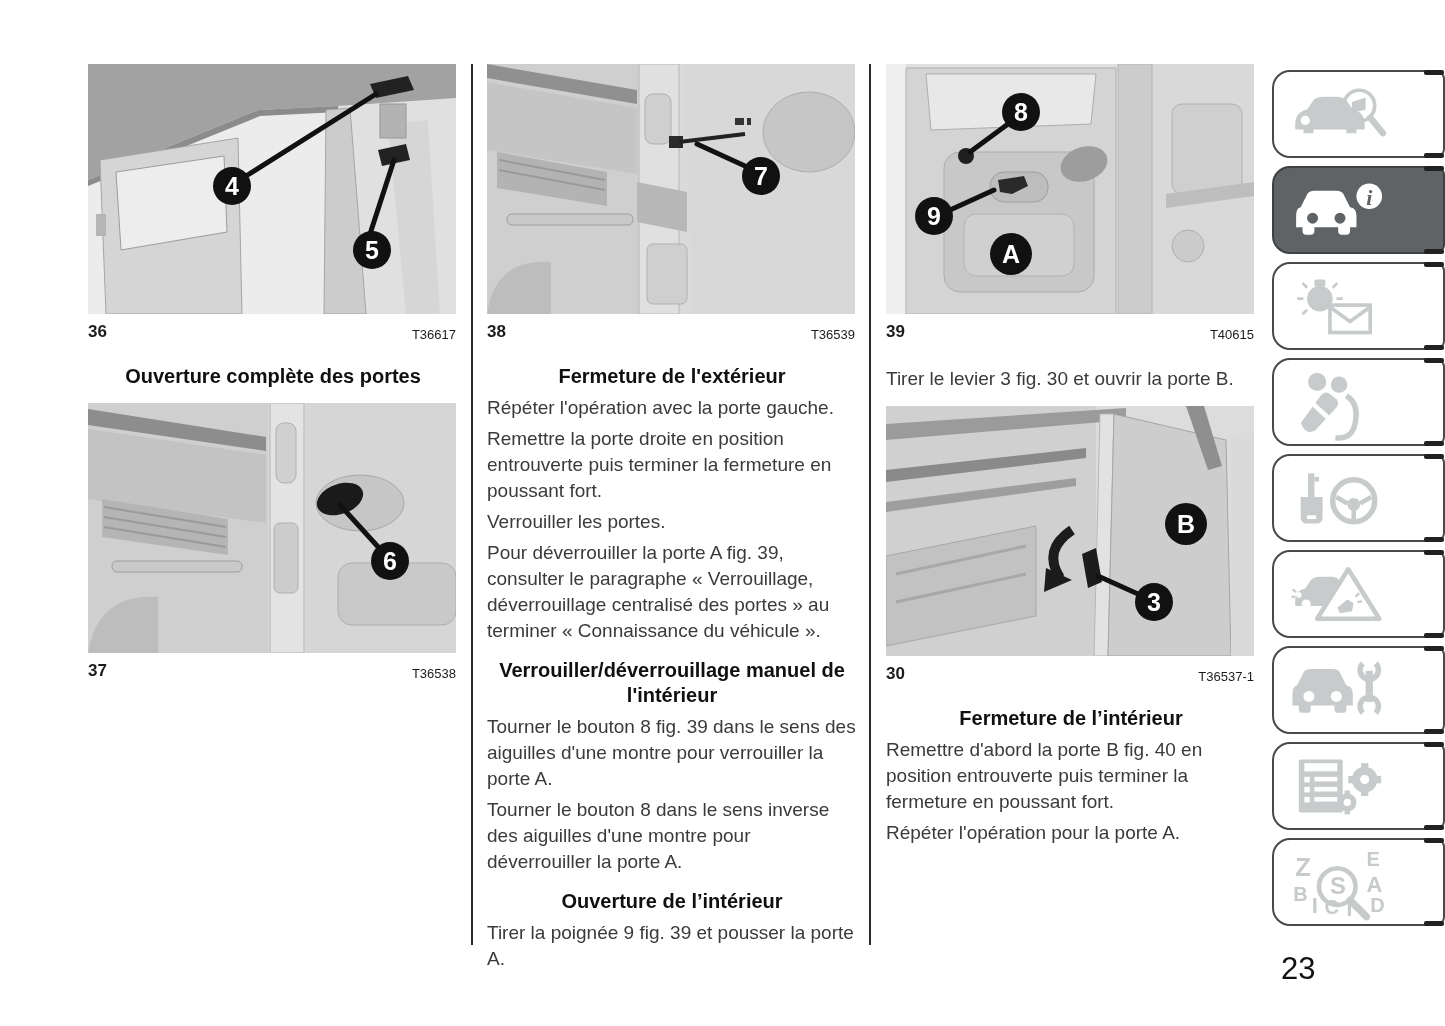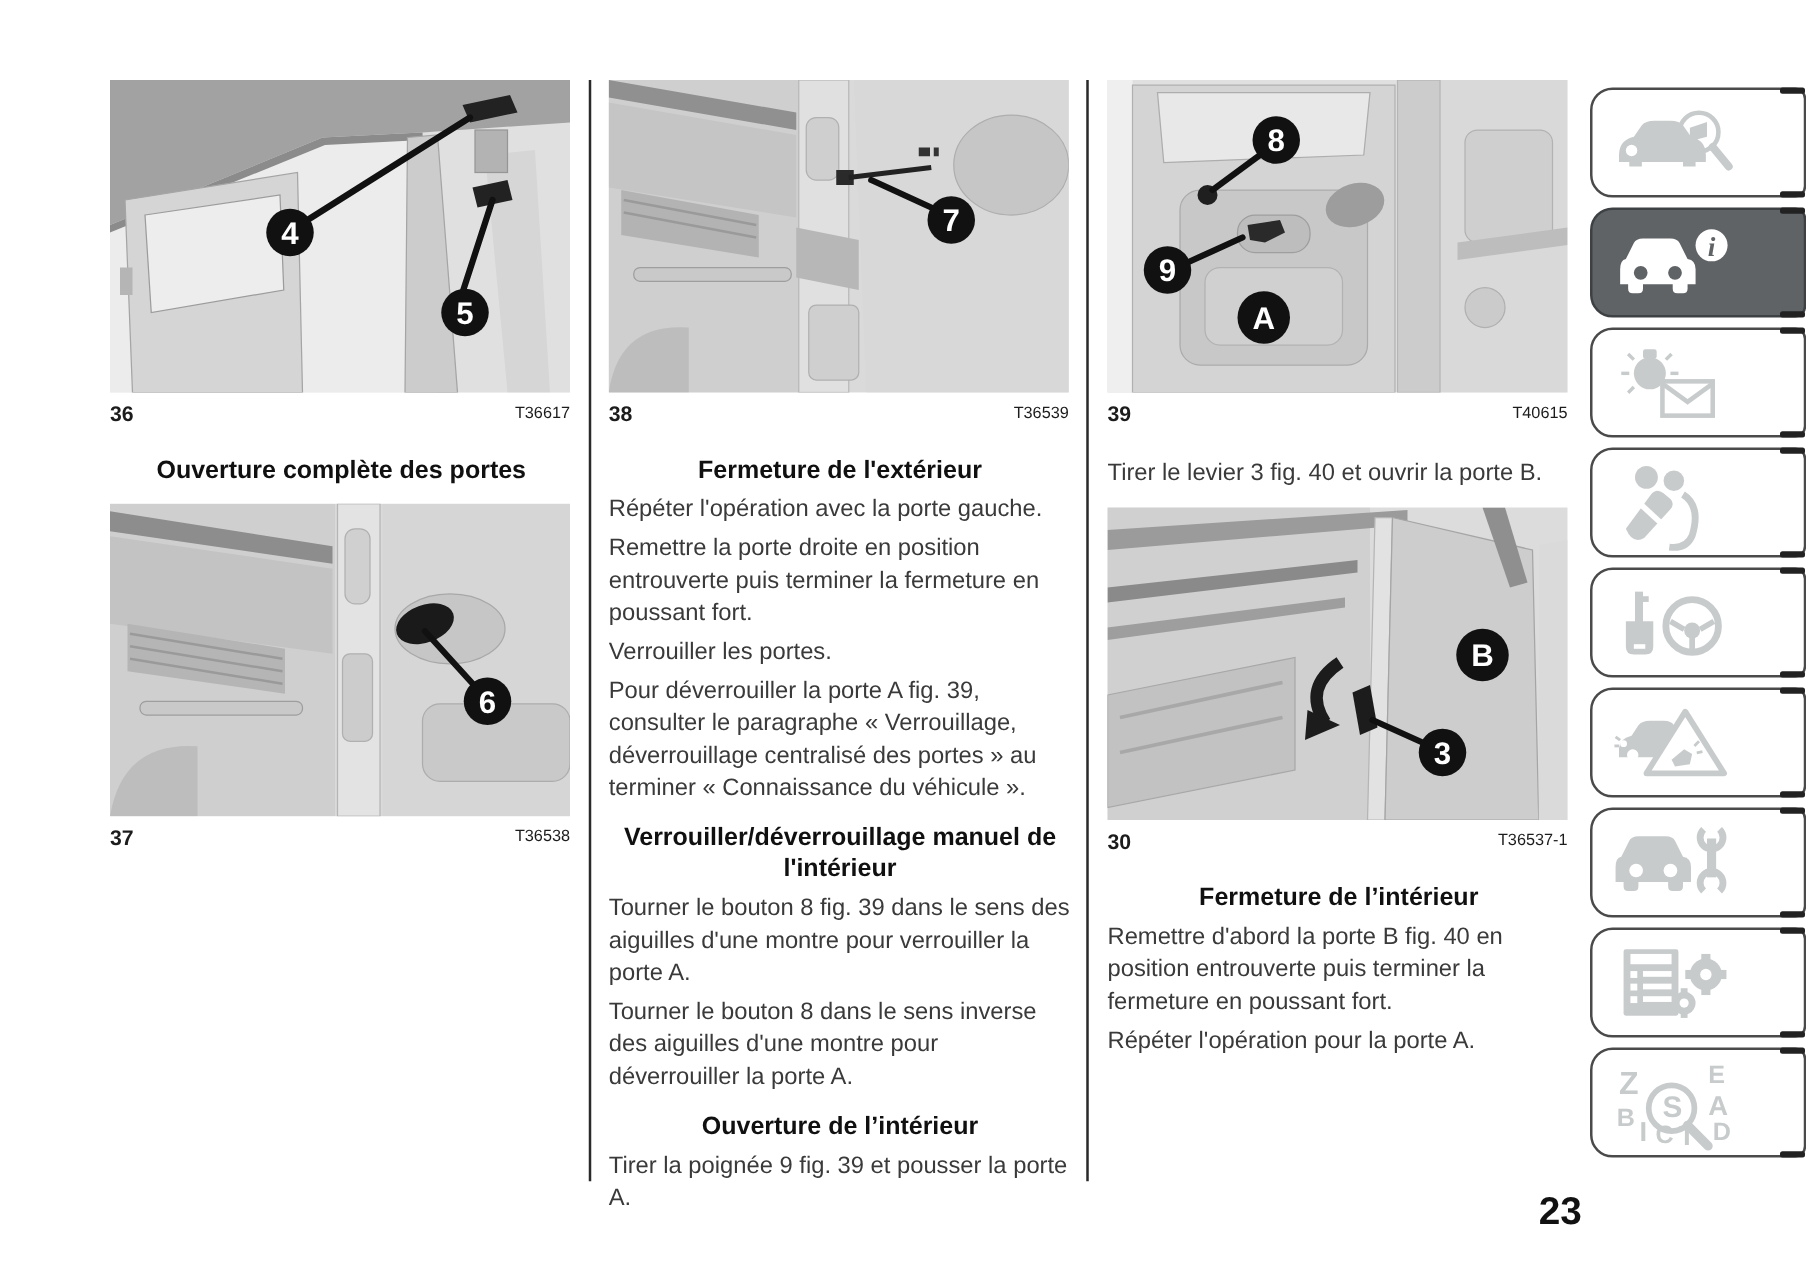--- a/index.html
+++ b/index.html
@@ -3,21 +3,21 @@
 <meta charset="utf-8">
 <style>
   html,body{margin:0;padding:0;background:#ffffff;}
   body{font-family:"Liberation Sans","DejaVu Sans",sans-serif;color:#3a3a3a;}
   .page{position:relative;width:1445px;height:1026px;background:#fff;overflow:hidden;}
   .col{position:absolute;top:64px;width:370px;}
   .vrule{position:absolute;top:64px;width:2px;height:881px;background:#2a2a2a;}
   figure{margin:0;}
   .figimg{display:block;width:368px;height:250px;background:#e9e9e9;}
   .figimg svg{display:block;width:368px;height:250px;font-family:inherit;}
-  .figcap{display:flex;justify-content:space-between;align-items:flex-start;width:368px;margin-top:8px;color:#1c1c1c;}
+  .figcap{display:flex;justify-content:space-between;align-items:flex-end;width:368px;margin-top:8px;color:#1c1c1c;}
   .figcap .num{font-size:17px;font-weight:700;}
   .figcap .code{font-size:13px;font-weight:400;}
   h2{font-size:20px;line-height:25px;font-weight:700;color:#101010;margin:22px 0 6px 0;text-align:center;}
   h2.mid{margin-top:14px;}
   p{font-size:19px;line-height:26px;margin:0 0 5px 0;color:#3a3a3a;}
   .lead{margin-top:24px;}
   .gapfig{margin-top:14px;}
   
   .sidebar{position:absolute;left:1272px;top:70px;width:173px;}
   .tab{position:relative;box-sizing:border-box;height:88px;margin-bottom:8px;background:#fff;
@@ -29,21 +29,21 @@
   .tab svg{width:108px;height:64px;overflow:visible;}
   .tab .ic{fill:#c8cbcc;}
   .tab .ics{stroke:#c8cbcc;fill:none;}
   .tab .hole{fill:#ffffff;}
   .tab .hole-s{stroke:#ffffff;fill:none;}
   .tab .ic-t{fill:#c8cbcc;font-weight:bold;font-family:"Liberation Sans",sans-serif;}
   .tab .hole-t{fill:#ffffff;font-family:"Liberation Serif",serif;}
   .tab.active .ic{fill:#ffffff;}
   .tab.active .hole{fill:#5f6366;}
   .tab.active .hole-t{fill:#5f6366;}
-  .pagenum{position:absolute;left:1231px;top:951px;font-size:31px;font-weight:700;color:#111;}
+  .pagenum{position:absolute;left:1281px;top:951px;font-size:31px;font-weight:400;color:#111;}
   
   .co-line{stroke:#111;stroke-width:5;stroke-linecap:round;}
   .co-c{fill:#111;}
   .co-t{fill:#fff;font-size:25px;font-weight:700;text-anchor:middle;}
 </style>
 </head>
 <body>
 
 <div class="page">
 
@@ -231,21 +231,21 @@
             <text class="co-t" x="48" y="161">9</text>
           </g>
         </svg>
       </div>
       <figcaption class="figcap">
         <span class="num">39</span>
         <span class="code">T40615</span>
       </figcaption>
     </figure>
 
-    <p class="lead">Tirer le levier 3 fig. 40 et ouvrir la porte B.</p>
+    <p class="lead">Tirer le levier 3 fig. 30 et ouvrir la porte B.</p>
 
     <figure class="gapfig">
       <div class="figimg">
         <svg viewBox="0 0 368 250">
           <rect x="0" y="0" width="368" height="250" fill="#dcdcdc"></rect>
           <g>
             <rect x="0" y="0" width="210" height="250" fill="#d0d0d0"></rect>
             <polygon points="0,18 240,2 240,14 0,34" fill="#9b9b9b"></polygon>
             <polygon points="0,64 200,42 200,52 0,76" fill="#8a8a8a"></polygon>
             <polygon points="0,96 190,72 190,80 0,106" fill="#9e9e9e"></polygon>

